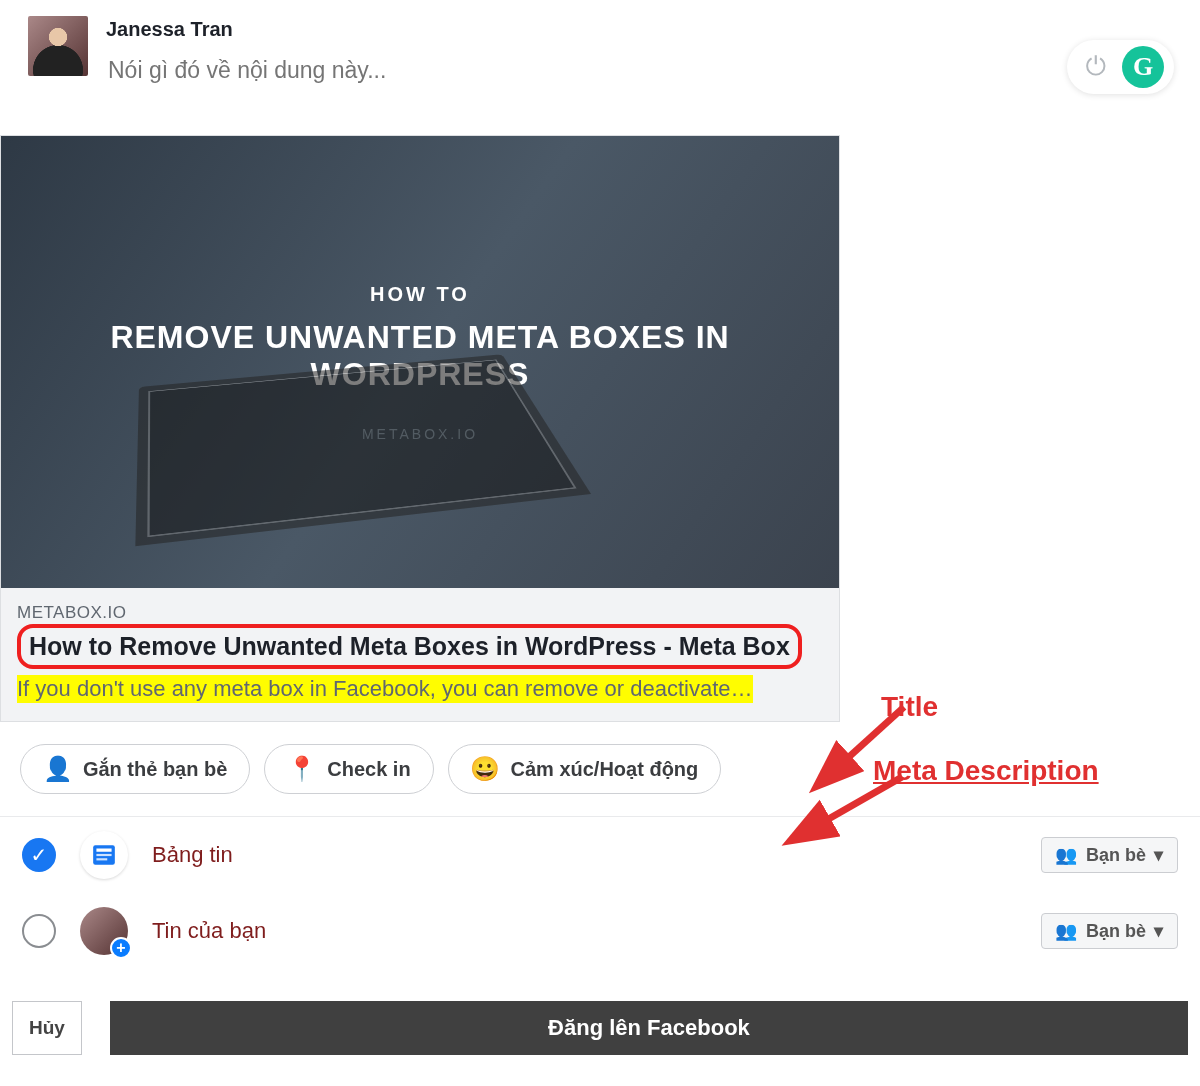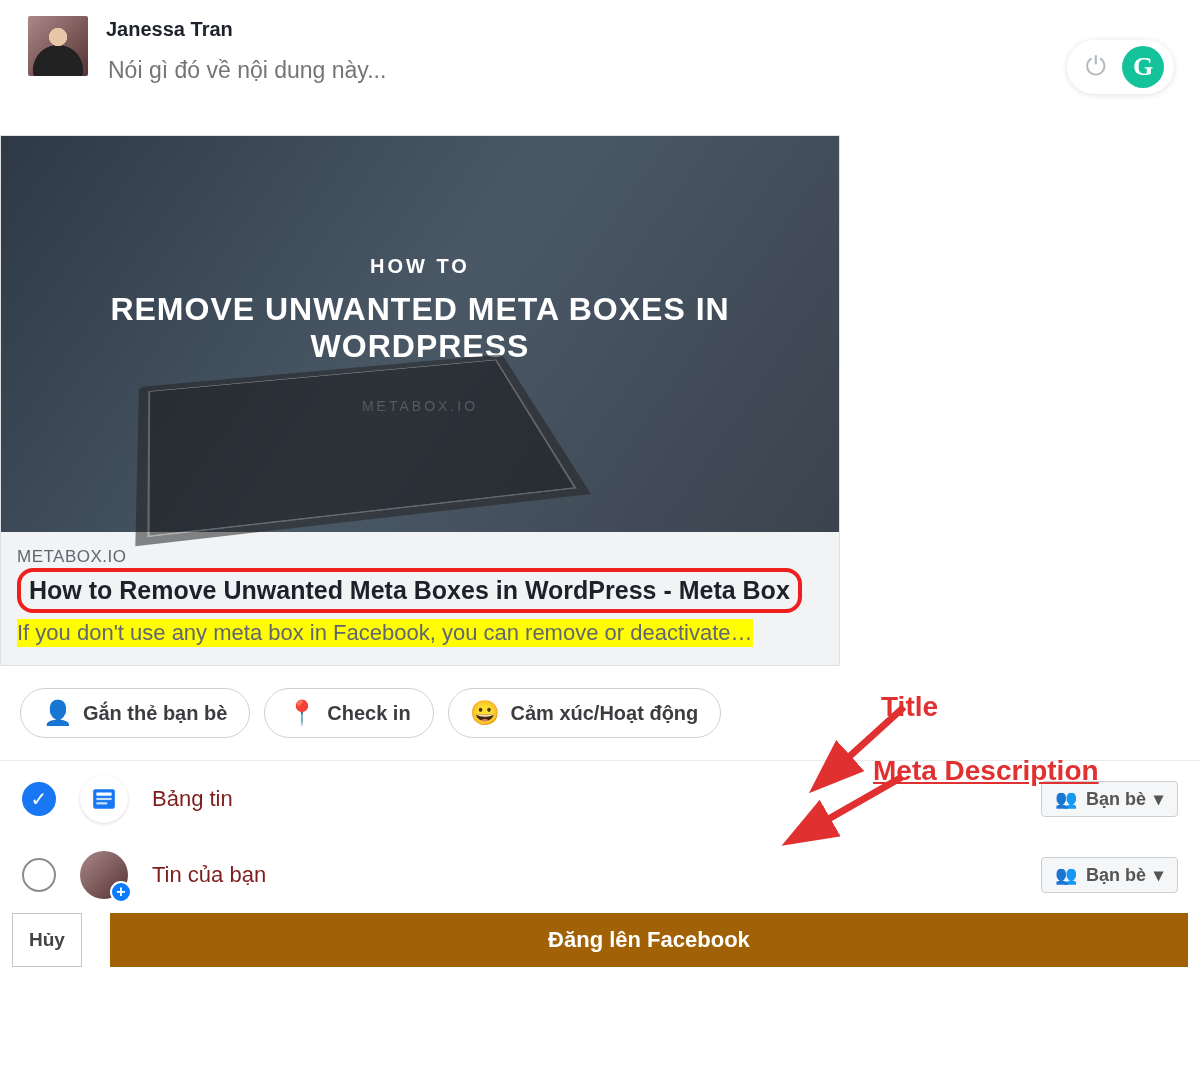--- a/index.html
+++ b/index.html
@@ -52,21 +52,21 @@
     display:flex;align-items:center;justify-content:center; font-size:26px;
   }
 
   
   .preview { position: relative; width: 100%; }
   .preview-card {
     width: 840px;
     border: 1px solid #dddfe2;
   }
   .hero {
-    height: 396px;
+    height: 452px;
     background: #3d4a56;
     background:
       linear-gradient(125deg,#2e3945 0%,#4a5866 50%,#3b434e 100%);
     position: relative;
     display:flex; flex-direction:column; align-items:center; justify-content:center;
     color:#fff; text-align:center;
   }
   .hero .howto { font-size:20px; letter-spacing:3px; font-weight:600; }
   .hero .big  { font-size:32px; font-weight:800; letter-spacing:1px; line-height:1.15; margin:12px 0; padding:0 60px;}
   .hero .site { font-size:14px; letter-spacing:3px; color:#9fb3c2; margin-top:20px;}
@@ -141,27 +141,27 @@
     display:flex;align-items:center;justify-content:center; font-size:16px; font-weight:700;
   }
   .aud-label { font-size:22px; color:#7f1d1d; flex:1; }
   .priv-btn {
     display:flex; align-items:center; gap:8px;
     border:1px solid #cbcdd1; background:#f5f6f7; border-radius:4px;
     padding:6px 14px; font-size:18px; font-weight:700; color:#555; cursor:pointer;
   }
 
   
-  .footer { display:flex; gap:28px; padding:0 12px 12px 12px; }
+  .footer { display:flex; gap:28px; padding:0 12px 12px 12px;margin-top:32px; }
   .cancel {
     border:1px solid #c4c6ca; background:#fff; padding:10px 16px;
     font-size:19px; font-weight:700; color:#444; cursor:pointer;
   }
   .post-btn {
-    flex:1; background:#a16207; color:#fff; font-weight:700; font-size:22px;
+    flex:1; background:#404040; color:#fff; font-weight:700; font-size:22px;
     border:none; padding:14px 0; cursor:pointer;
   }
 </style>
 </head>
 <body>
 
 <div class="wrap">
 
   <div class="composer">
     <div class="avatar"></div>

